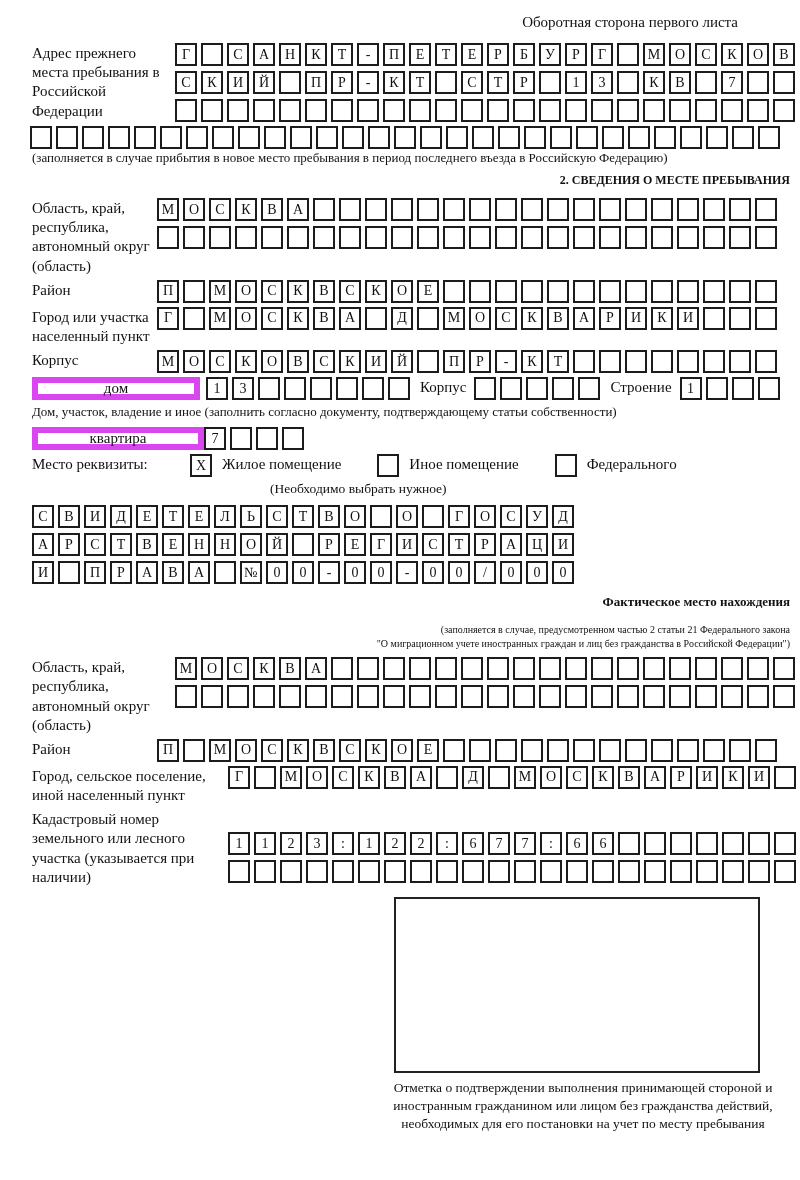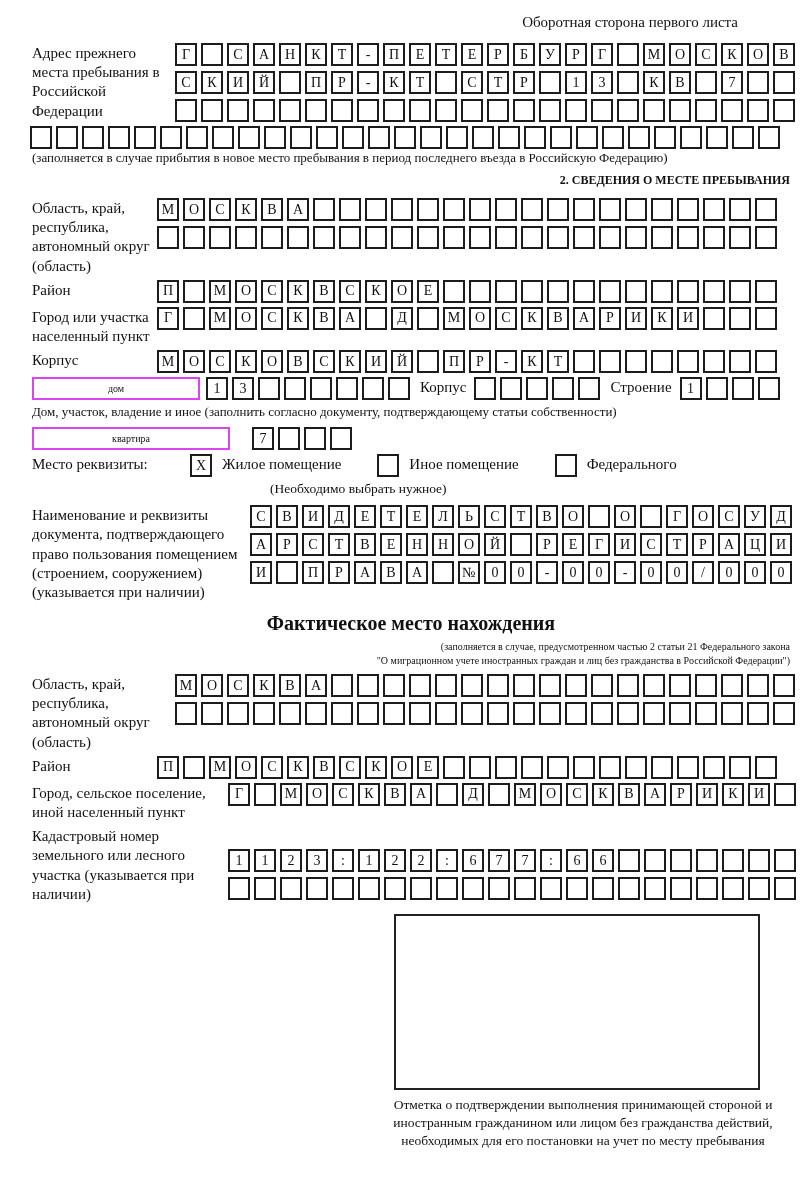--- a/index.html
+++ b/index.html
@@ -17,30 +17,30 @@
   .lbl-xl  { width:196px; }
   .lbl-doc { width:218px; }
   .cellcol { display:flex; flex-direction:column; gap:5px; }
   .cells { display:flex; gap:4px; }
   .cell {
     width:22px; height:23px; border:2px solid #1c1c1c; background:#fff;
     display:flex; align-items:center; justify-content:center;
     font-size:14px; line-height:1; flex-shrink:0;
   }
   .widebox {
-    border:2px solid #d946ef; height:23px; flex-shrink:0;
-    display:flex; align-items:center; justify-content:center; font-size:10px;
+    border:6px solid #d946ef; height:23px; flex-shrink:0;
+    display:flex; align-items:center; justify-content:center; font-size:15px;
   }
   .box-dom { width:168px; margin-right:6px; }
-  .box-kvartira { width:198px; margin-right:22px; }
+  .box-kvartira { width:172px; margin-right:0; }
   .inline-lbl { font-size:15px; padding:2px 8px 0 10px; flex-shrink:0; }
   .caption { font-size:13px; margin:1px 0 7px; }
   .center { text-align:left; }
   .sec-head { text-align:right; font-weight:bold; font-size:12px; margin:6px 0 10px; }
-  .sub-head { text-align:center; font-weight:bold; font-size:20px; margin:10px 0 6px; }
+  .sub-head { text-align:right; font-weight:bold; font-size:13px; margin:10px 0 14px; }
   .note { text-align:right; font-size:10px; margin-bottom:3px; }
   .opt { font-size:15px; padding-top:2px; margin:0 36px 0 10px; }
   .opt-last { margin-right:0; }
   .mesto-note { font-size:13.5px; margin:2px 0 8px 238px; }
   .pad-top { padding-top:23px; }
   .mark-box { border:2px solid #222; width:366px; height:176px; margin:10px 0 6px 362px; }
   .mark-caption { width:422px; margin-left:340px; text-align:center; font-size:13.5px; line-height:1.35; }
 </style>
 </head>
 <body>
@@ -360,21 +360,20 @@
     <span class="cell">X</span>
     <span class="opt">Жилое помещение</span>
     <span class="cell"></span>
     <span class="opt">Иное помещение</span>
     <span class="cell"></span>
     <span class="opt opt-last">Федерального</span>
   </div>
   <div class="mesto-note">(Необходимо выбрать нужное)</div>
 
   <div class="frow">
-    <div class="lbl lbl-doc">Наименование и реквизиты документа, подтверждающего право пользования помещением (строением, сооружением) (указывается при наличии)</div>
     <div class="cellcol">
       <div class="cells">
           <span class="cell">С</span>
           <span class="cell">В</span>
           <span class="cell">И</span>
           <span class="cell">Д</span>
           <span class="cell">Е</span>
           <span class="cell">Т</span>
           <span class="cell">Е</span>
           <span class="cell">Л</span>

